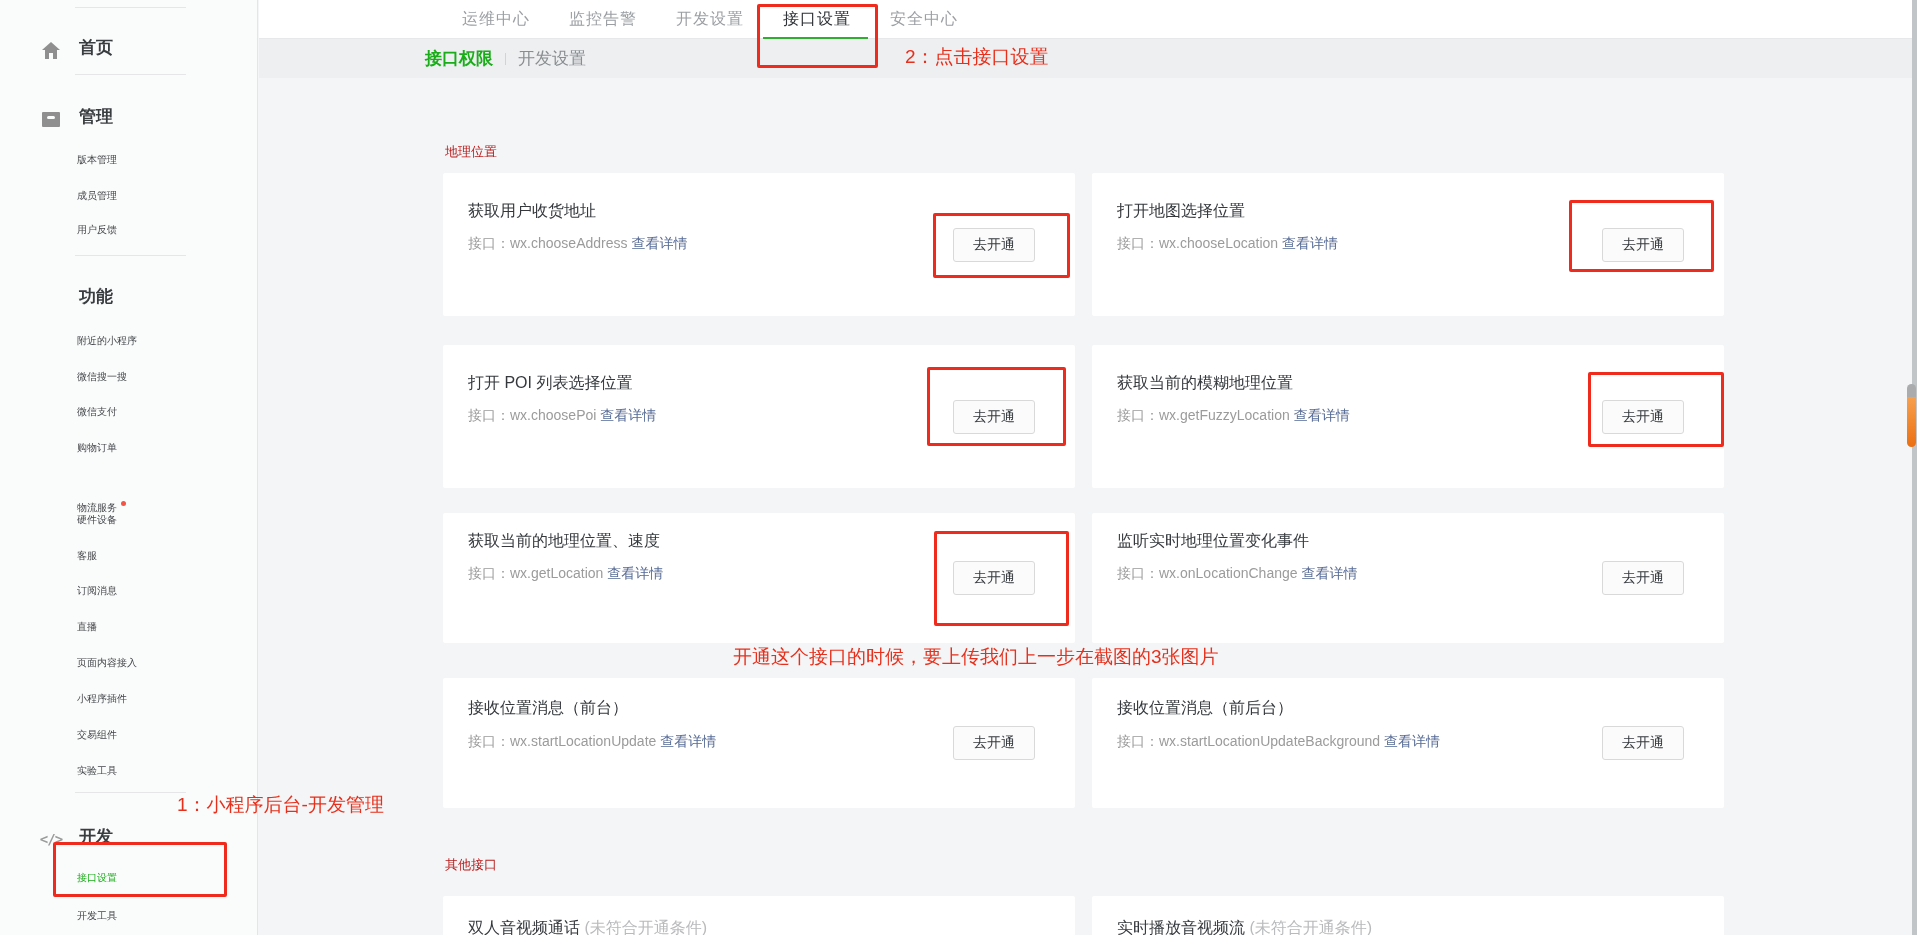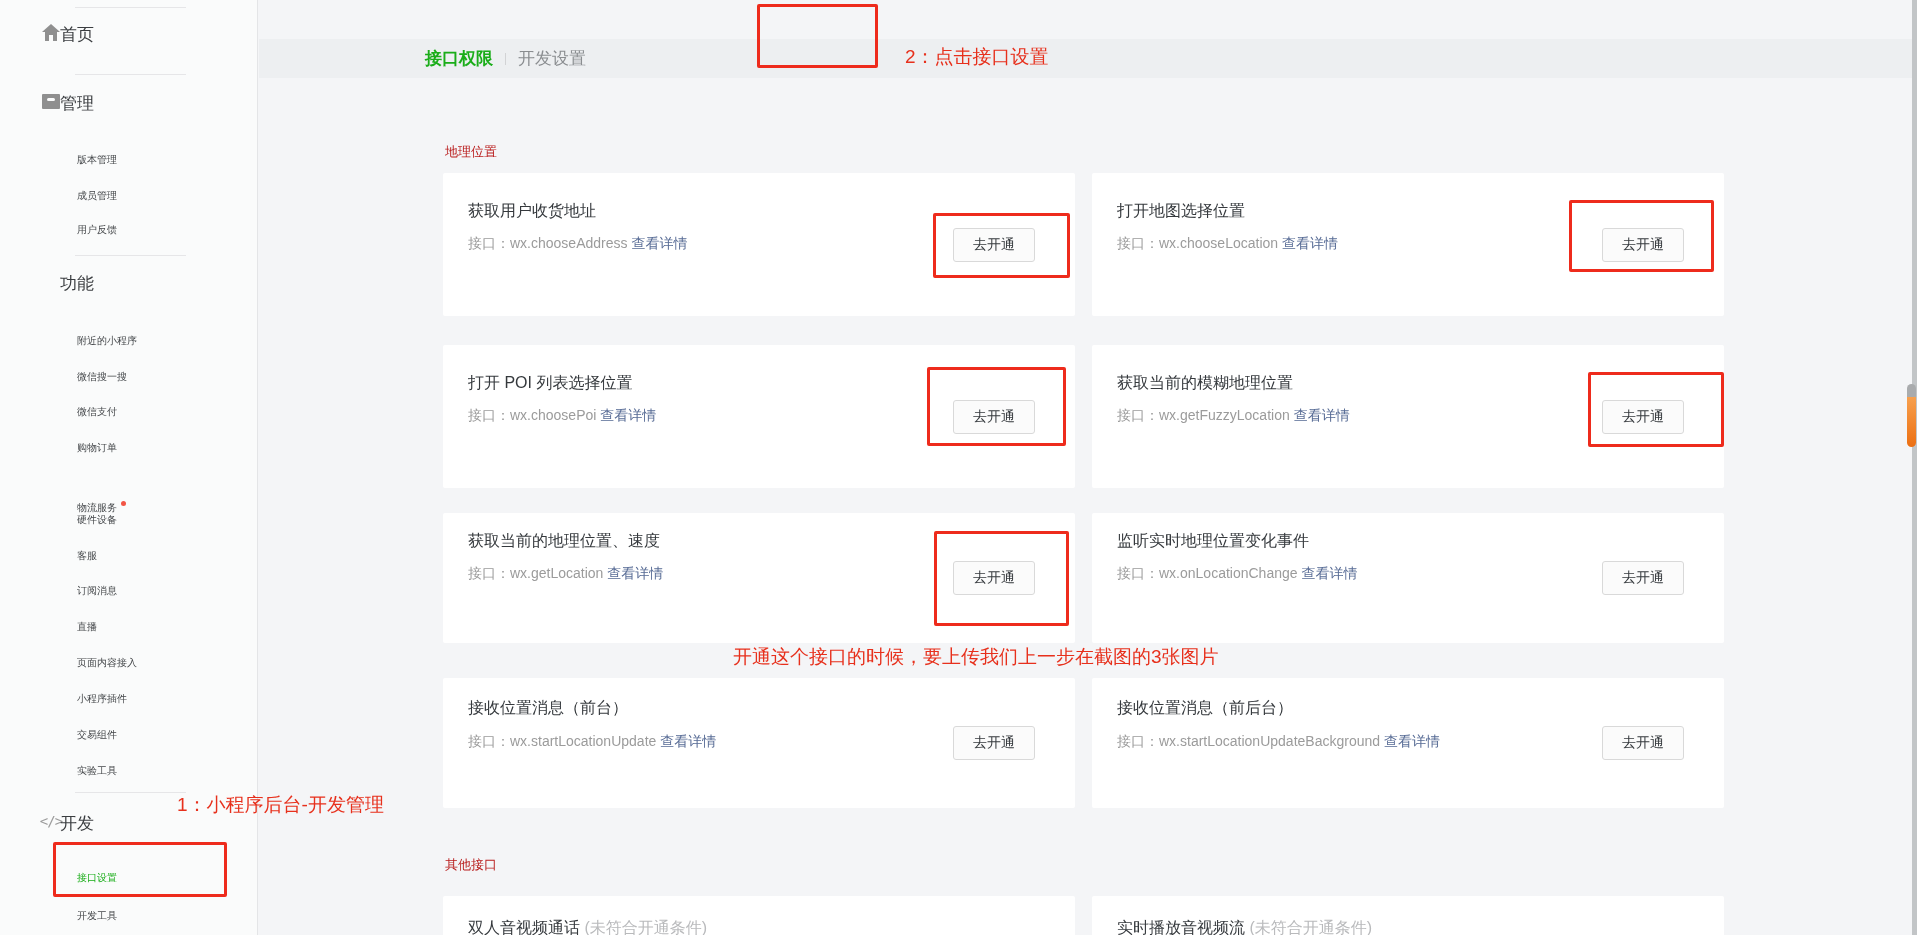--- a/index.html
+++ b/index.html
@@ -4,22 +4,22 @@
 <style>
   * { margin:0; padding:0; box-sizing:border-box; }
   html,body { width:1917px; height:935px; overflow:hidden; }
   body { font-family:"Liberation Sans","DejaVu Sans",sans-serif; background:#f4f5f7; }
   .screen { position:relative; width:1917px; height:935px; background:#f4f5f7; overflow:hidden; }
 
   
   .sidebar { position:absolute; left:0; top:0; width:258px; height:935px;
              background:#fafbfb; border-right:1px solid #e4e5e7; }
   .sb-divider { position:absolute; left:75px; width:111px; height:1px; background:#e6e6e8; }
-  .sb-group { position:absolute; left:42px; height:36px; display:flex; align-items:flex-start; 
-              font-size:17px; color:#3a3d40; cursor:pointer; }
+  .sb-group { position:absolute; left:42px; height:36px; display:flex; align-items:flex-end; gap:19px;
+              font-size:17px; color:#3a3d40; cursor:pointer;font-weight:bold; }
   .sb-icon { width:18px; height:18px; display:flex; align-items:center; justify-content:center; color:#9b9b9b; }
   .sb-item { position:absolute; left:77px; height:36px; display:flex; align-items:center;
              font-size:10px; color:#45484b; cursor:pointer; }
   .sb-item.green { color:#1aad19; }
   .red-dot { width:5px; height:5px; background:#f25545; border-radius:50%; margin:-10px 0 0 4px; }
   .grid-icon { display:grid; grid-template-columns:7px 7px; grid-template-rows:7px 7px; gap:2px; }
   .grid-icon span { background:#8f8f8f; border-radius:1px; }
   .code-glyph { font-size:14px; color:#9b9b9b; letter-spacing:-1px; font-family:"DejaVu Sans Mono",monospace; }
 
   
@@ -121,20 +121,29 @@
     <div class="sb-group" style="top:812px">
       <span class="sb-icon">
           <span class="code-glyph">&lt;/&gt;</span>
         </span>
       <span>开发</span>
     </div>
     <div class="sb-item green" style="top:860px">接口设置</div>
     <div class="sb-item" style="top:898px">开发工具</div>
   </aside>
 
+  <header class="topbar">
+    <nav class="tabs">
+      <span class="tab">运维中心</span>
+      <span class="tab">监控告警</span>
+      <span class="tab">开发设置</span>
+      <span class="tab active">接口设置</span>
+      <span class="tab">安全中心</span>
+    </nav>
+  </header>
 
   <div class="subband">
     <div class="subtabs">
       <span class="subtab active">接口权限</span>
       <span class="subsep"></span>
       <span class="subtab">开发设置</span>
     </div>
   </div>
 
   <div class="section-title" style="left:445px; top:143px">地理位置</div>

